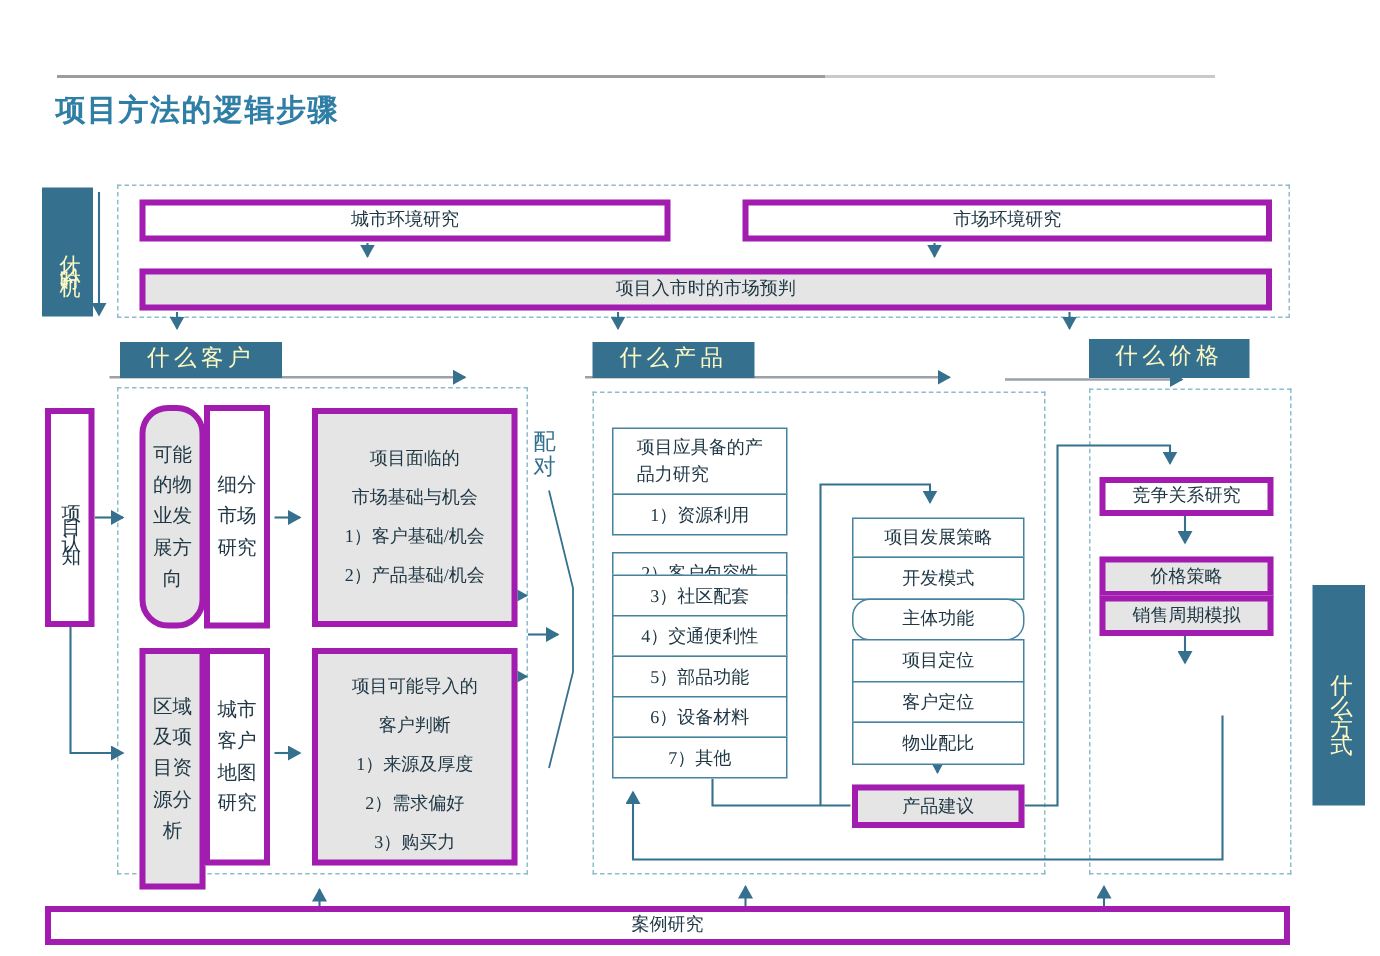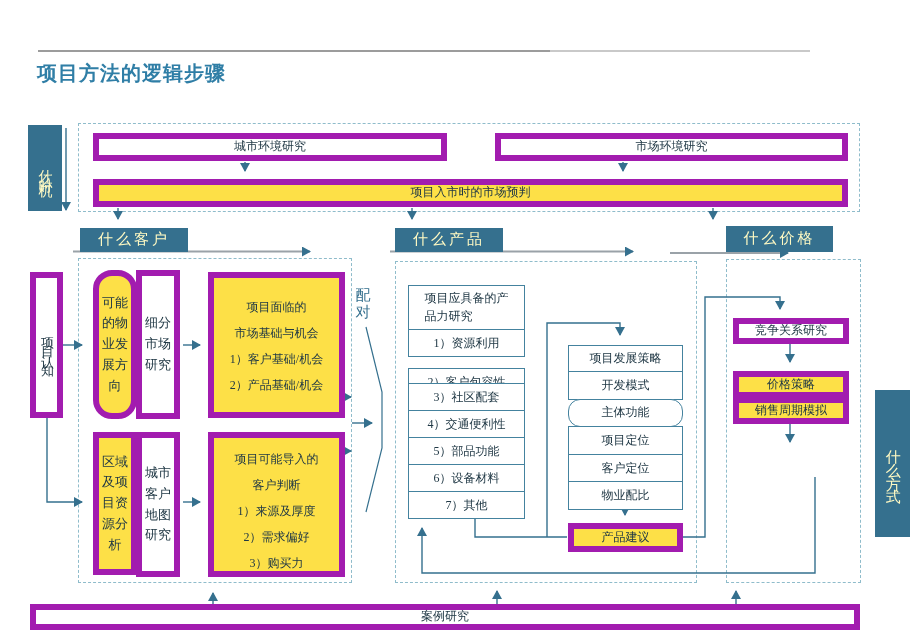--- a/index.html
+++ b/index.html
@@ -2,24 +2,24 @@
 <html><head>
 <meta charset="utf-8">
 <style>
   html,body{margin:0;padding:0;background:#fff;}
   #canvas{position:relative;width:920px;height:637px;background:#fff;overflow:hidden;
           font-family:"Liberation Serif",serif;color:#203845;}
   .abs{position:absolute;box-sizing:border-box;}
   .rule{position:absolute;height:2px;}
   .title{position:absolute;font-family:"Liberation Sans",sans-serif;font-weight:bold;
          font-size:20px;color:#2f7ea6;letter-spacing:1px;}
-  .box{position:absolute;box-sizing:border-box;border:6px solid #a21caf;background:#fff;
+  .box{position:absolute;box-sizing:border-box;border:4px solid #a21caf;background:#fff;
        display:flex;align-items:center;justify-content:center;text-align:center;
        font-size:12px;line-height:1.3;z-index:2;}
-  .fill{background:#fde047;}
+  .fill{background:#e5e5e5;}
   .dark{background:#35708e;color:#fef9c3;border:none;}
   .label{font-size:15px;letter-spacing:3px;}
   .dashed{position:absolute;box-sizing:border-box;border:1px dashed #8fbccb;z-index:0;}
   .vtext{writing-mode:vertical-lr;text-orientation:upright;}
   .pre{white-space:pre-line;}
   .listbox{flex-direction:column;justify-content:flex-start;padding-top:10px;}
   .listbox .bt{white-space:pre-line;line-height:26px;}
   .listbox .bi{white-space:pre-line;line-height:26px;text-align:center;}
   .trow{position:absolute;left:0;right:0;box-sizing:border-box;border:1px solid #44829e;
         background:#fff;display:flex;align-items:center;justify-content:center;font-size:12px;}
@@ -108,21 +108,21 @@
 向</div>
   <div class="box pre" style="left:136px;top:270px;width:44px;height:149px;font-size:13px;line-height:1.6;">细分
 市场
 研究</div>
   <div class="box fill listbox" style="left:208px;top:272px;width:137px;height:146px;padding-top:16px;">
     <span class="bt">项目面临的
 市场基础与机会</span>
     <span class="bi">1）客户基础/机会
 2）产品基础/机会</span>
   </div>
-  <div class="box fill pre" style="left:93px;top:432px;width:44px;height:143px;font-size:13px;line-height:1.6;">区域
+  <div class="box fill pre" style="left:93px;top:432px;width:44px;height:161px;font-size:13px;line-height:1.6;">区域
 及项
 目资
 源分
 析</div>
   <div class="box pre" style="left:136px;top:432px;width:44px;height:145px;font-size:13px;line-height:1.6;">城市
 客户
 地图
 研究</div>
   <div class="box fill listbox" style="left:208px;top:432px;width:137px;height:145px;padding-top:8px;">
     <span class="bt">项目可能导入的

